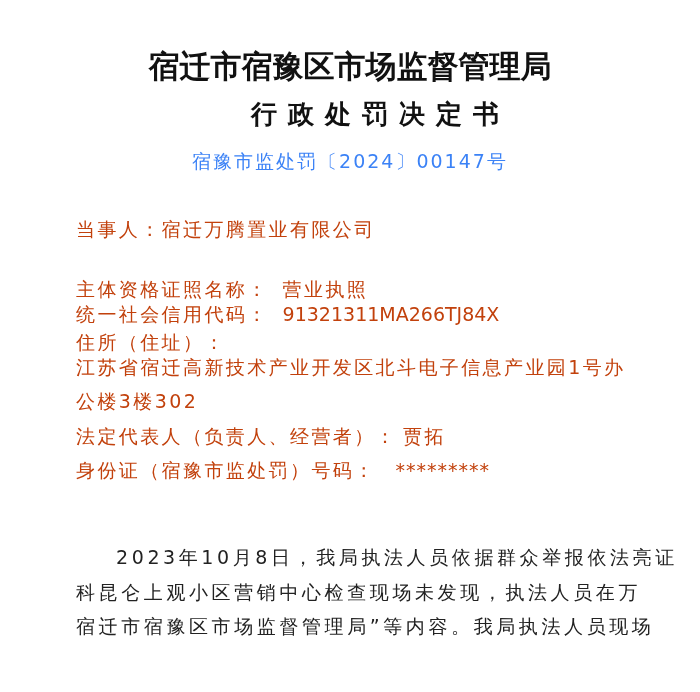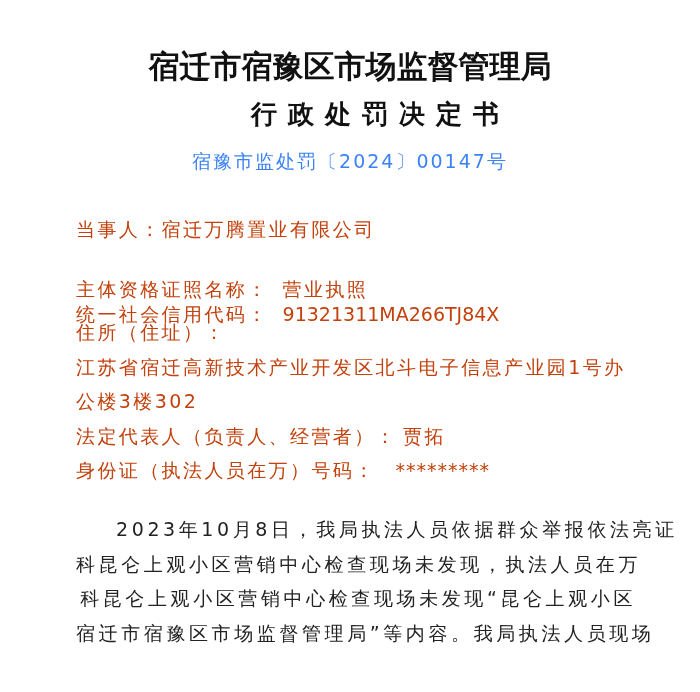--- a/index.html
+++ b/index.html
@@ -99,35 +99,34 @@
   </div>
 
   <div class="line" style="top:263px;margin-top:11px;">
     <span>主体资格证照名称：</span><span class="val">营业执照</span>
   </div>
 
   <div class="line" style="top:283px;margin-top:16px;">
     <span>统一社会信用代码：</span><span class="val" style="letter-spacing:0px;">91321311MA266TJ84X</span>
   </div>
 
-  <div class="line" style="top:317px;">
+  <div class="line" style="top:327px;">
     <span>住所（住址）：</span>
   </div>
 
   <div class="line" style="top:352px;">江苏省宿迁高新技术产业开发区北斗电子信息产业园1号办</div>
   <div class="line" style="top:386px;">公楼3楼302</div>
 
   <div class="line" style="top:421px;">
     <span>法定代表人（负责人、经营者）：</span><span class="val" style="margin-left:6px;">贾拓</span>
   </div>
 
   <div class="line" style="top:455px;">
-    <span>身份证（执法人员在万）号码：</span><span class="val" style="margin-left:20px;letter-spacing:1px;">*********</span>
+    <span>身份证（宿豫市监处罚）号码：</span><span class="val" style="margin-left:20px;letter-spacing:1px;">*********</span>
   </div>
 
-  <div class="para" style="top:512px;text-align:right;">
+  <div class="para" style="top:540px;">
     <span class="pline indent">2023年10月8日，我局执法人员依据群众举报依法亮证</span>
     <span class="pline">科昆仑上观小区营销中心检查现场未发现，执法人员在万</span>
-    <span class="pline">科昆仑上观小区营销中心检查现场未发现“昆仑上观小区</span>
     <span class="pline">宿迁市宿豫区市场监督管理局”等内容。我局执法人员现场</span>
   </div>
 
 </div>
 
 </body></html>

